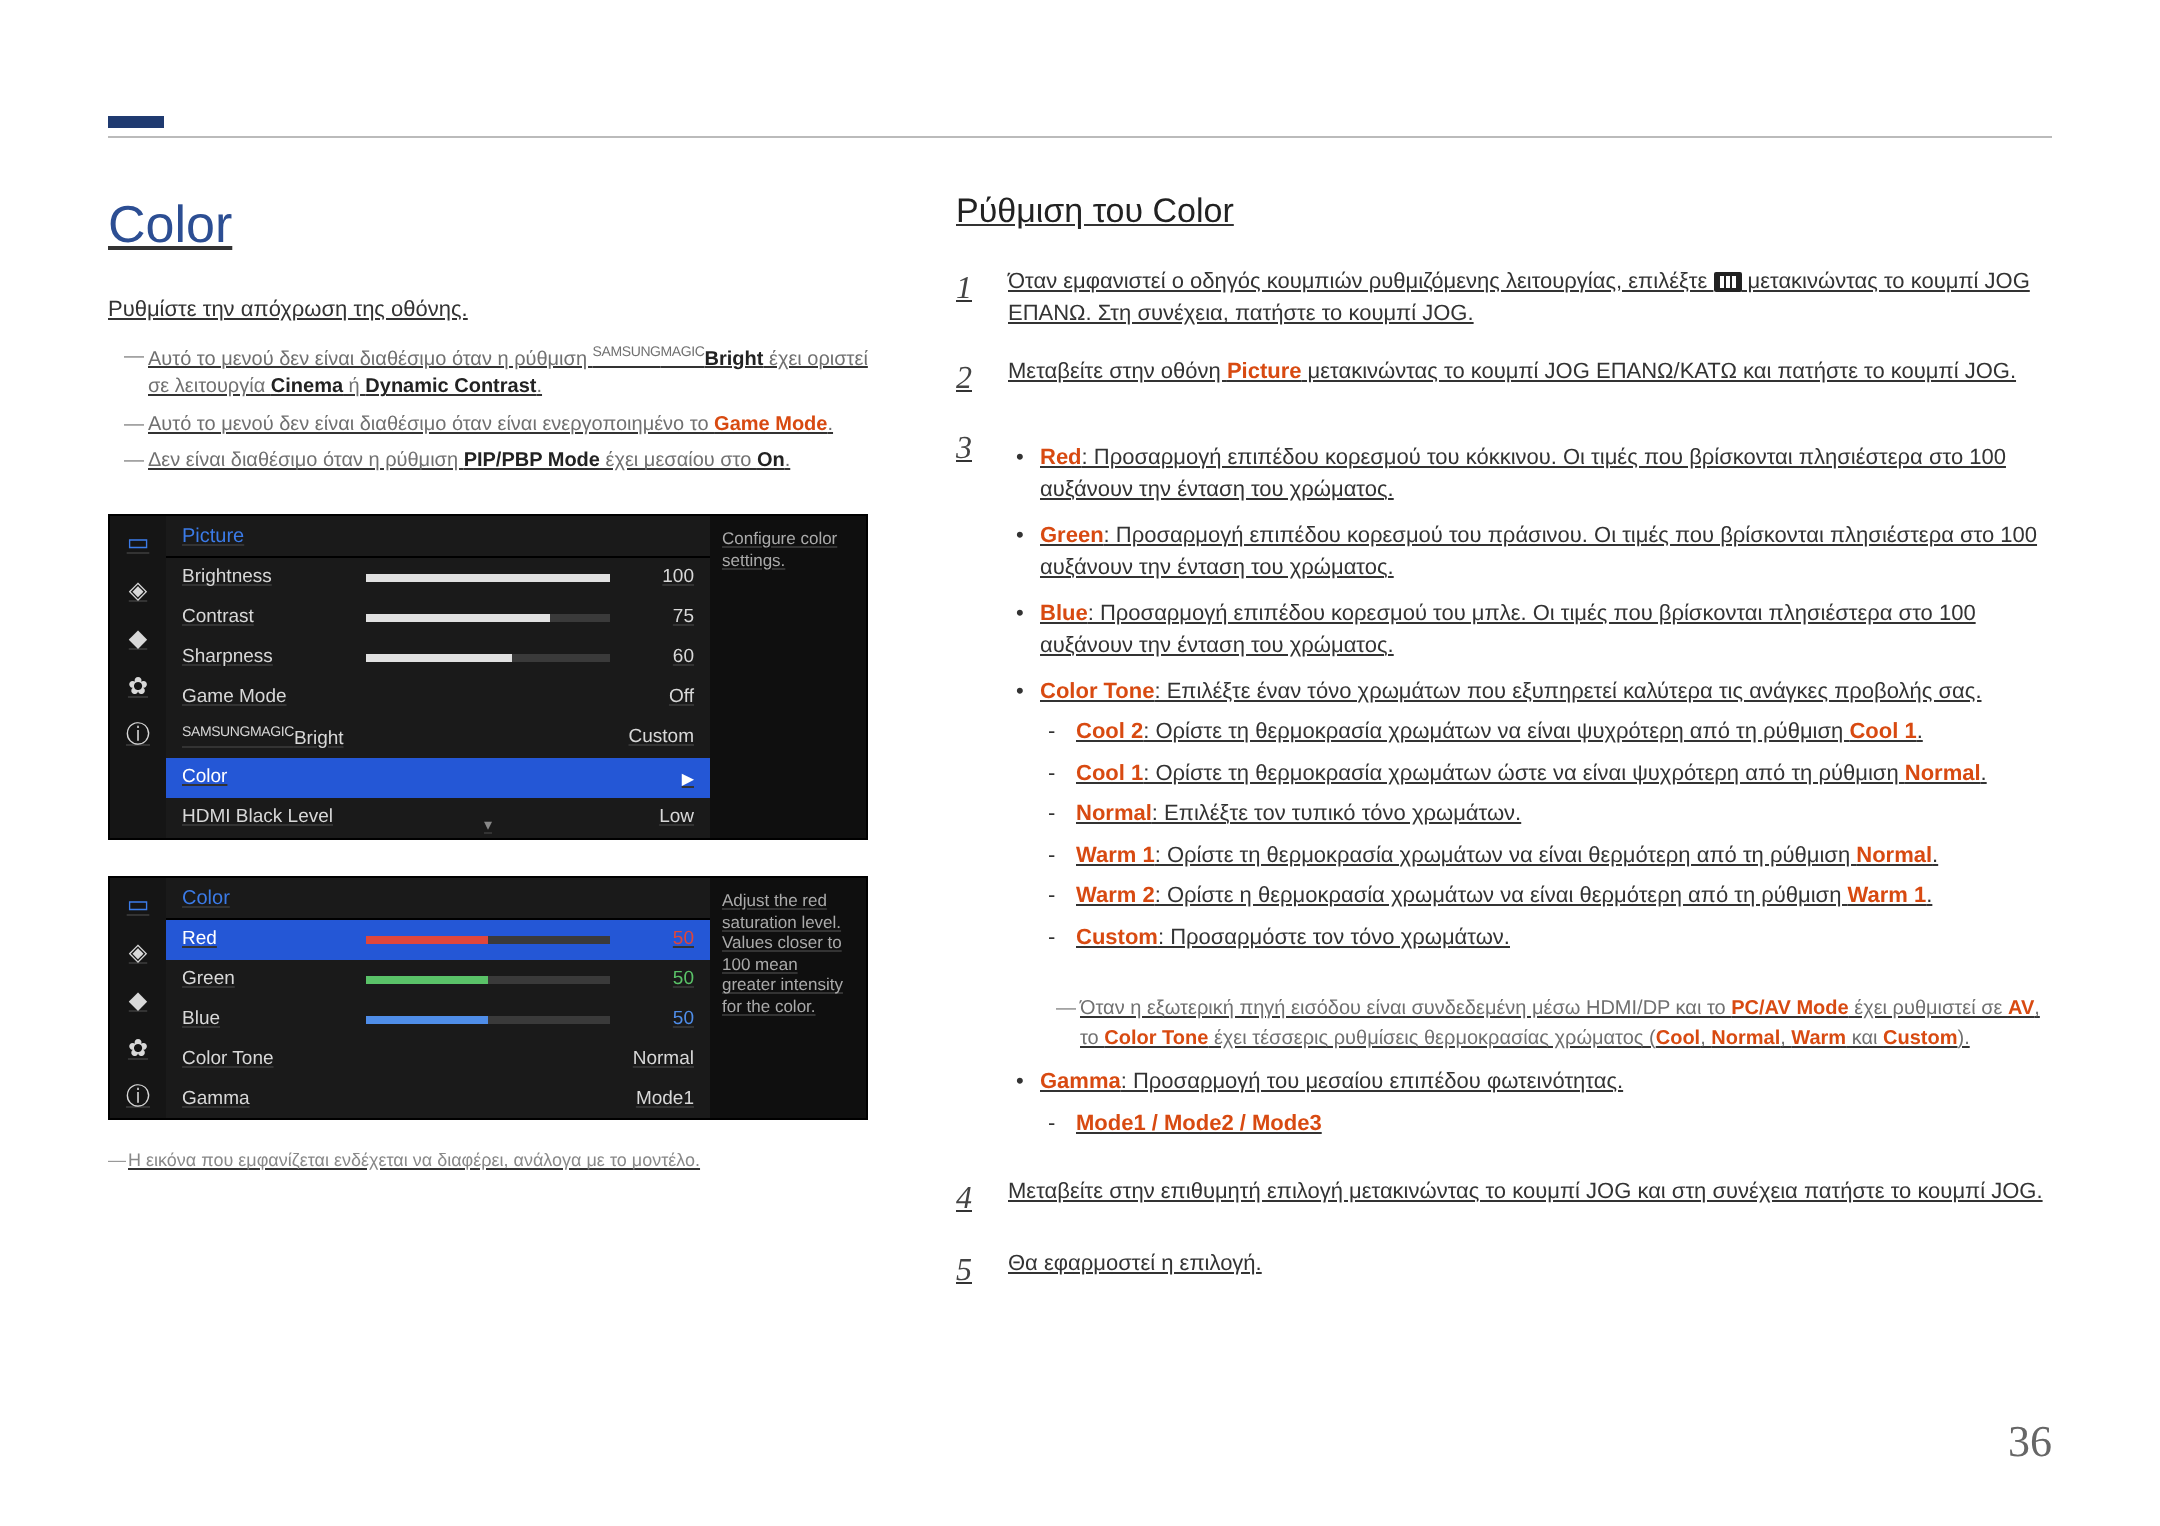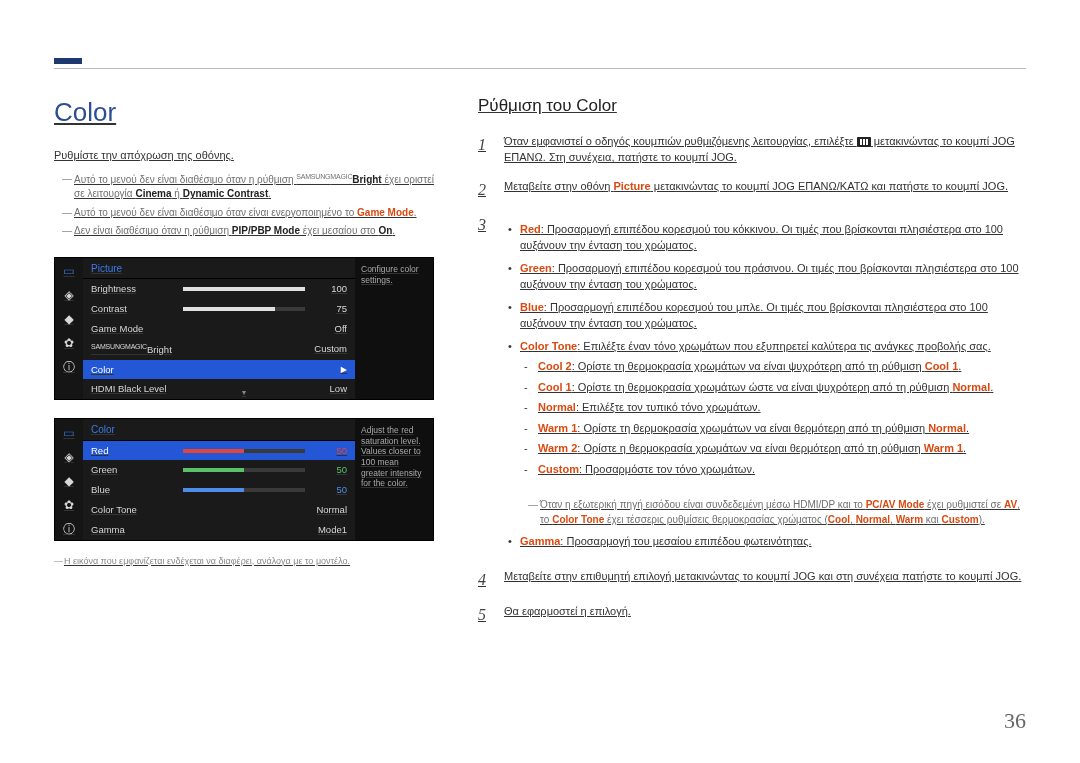--- a/index.html
+++ b/index.html
@@ -99,20 +99,27 @@
           <span class="val">100</span>
         </div>
         <div class="osd-row">
           <span class="lbl">Contrast</span>
           <span class="bar">
               <span class="fill" style="width:75%"></span>
             </span>
           <span class="val">75</span>
         </div>
         <div class="osd-row">
+          <span class="lbl">Sharpness</span>
+          <span class="bar">
+              <span class="fill" style="width:60%"></span>
+            </span>
+          <span class="val">60</span>
+        </div>
+        <div class="osd-row">
           <span class="lbl">Game Mode</span>
           <span class="bar" style="background:transparent"></span>
           <span class="val">Off</span>
         </div>
         <div class="osd-row">
           <span class="lbl"><span class="magic">SAMSUNG</span><span class="magic">MAGIC</span><span>Bright</span></span>
           <span class="bar" style="background:transparent"></span>
           <span class="val">Custom</span>
         </div>
         <div class="osd-row sel">
@@ -212,20 +219,23 @@
                 <li><b class="keyword-r">Normal</b><span>: Επιλέξτε τον τυπικό τόνο χρωμάτων.</span></li>
                 <li><b class="keyword-r">Warm 1</b><span>: Ορίστε τη θερμοκρασία χρωμάτων να είναι θερμότερη από τη ρύθμιση </span><b class="keyword-r">Normal</b>.</li>
                 <li><b class="keyword-r">Warm 2</b><span>: Ορίστε η θερμοκρασία χρωμάτων να είναι θερμότερη από τη ρύθμιση </span><b class="keyword-r">Warm 1</b>.</li>
                 <li><b class="keyword-r">Custom</b><span>: Προσαρμόστε τον τόνο χρωμάτων.</span></li>
               </ul>
               <p class="note" style="font-size:10px;color:#707070;margin-top:20px">
                 <span>Όταν η εξωτερική πηγή εισόδου είναι συνδεδεμένη μέσω HDMI/DP και το </span><b class="keyword-r">PC/AV Mode</b><span> έχει ρυθμιστεί σε </span><b class="keyword-r">AV</b><span>, το </span><b class="keyword-r">Color Tone</b><span> έχει τέσσερις ρυθμίσεις θερμοκρασίας χρώματος (</span><b class="keyword-r">Cool</b><span>, </span><b class="keyword-r">Normal</b><span>, </span><b class="keyword-r">Warm</b><span> και </span><b class="keyword-r">Custom</b><span>).</span>
               </p>
             </li>
             <li><b class="keyword-r">Gamma</b><span>: Προσαρμογή του μεσαίου επιπέδου φωτεινότητας.</span>
+              <ul class="dash" style="margin-top:4px">
+                <li><b class="keyword-r">Mode1 / Mode2 / Mode3</b></li>
+              </ul>
             </li>
           </ul>
         </div>
       </div>
 
       <div class="step">
         <div class="num">4</div>
         <div class="body">Μεταβείτε στην επιθυμητή επιλογή μετακινώντας το κουμπί JOG και στη συνέχεια πατήστε το κουμπί JOG.</div>
       </div>
 

